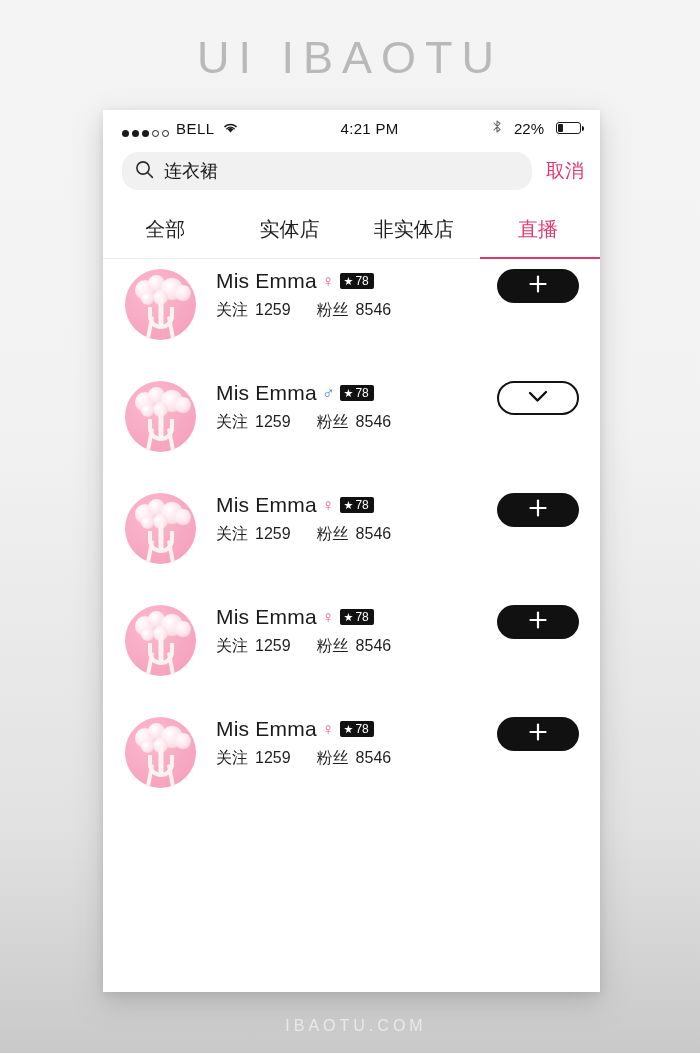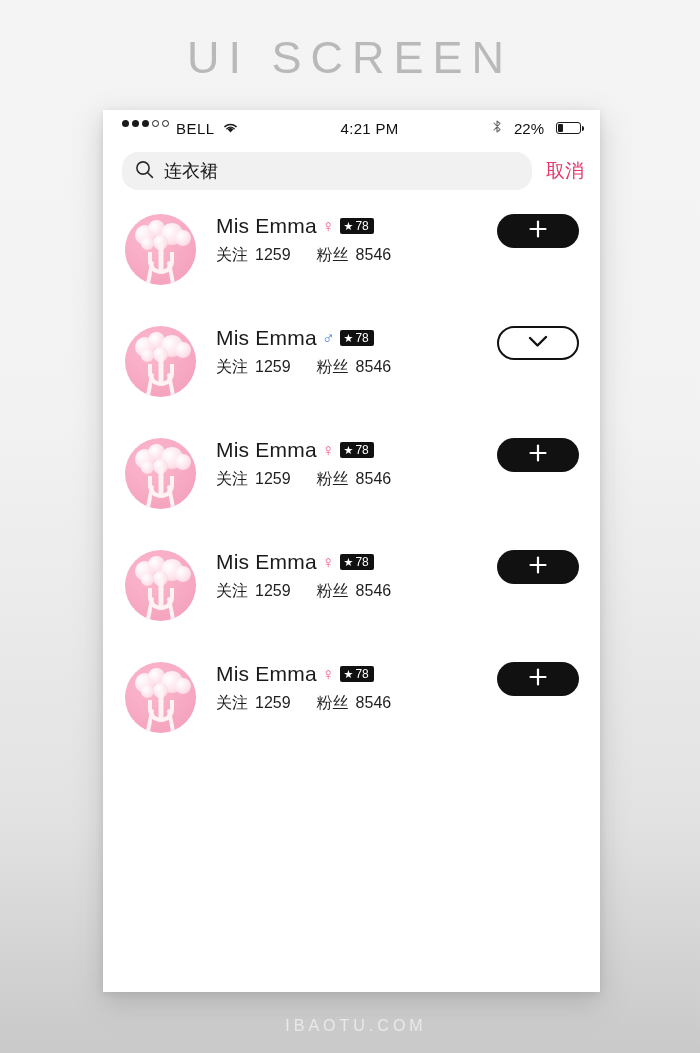--- a/index.html
+++ b/index.html
@@ -56,21 +56,21 @@
   
   .status-bar {
     height: 36px;
     display: flex;
     align-items: center;
     padding: 0 19px;
     font-size: 15px;
     color: #111;
     position: relative;
   }
-  .sb-left { display: flex; align-items: flex-start; gap: 7px; }
+  .sb-left { display: flex; align-items: flex-end; gap: 7px; }
   .dots { display: flex; gap: 3px; align-items: center; }
   .dot {
     width: 7px; height: 7px; border-radius: 50%;
     background: #1a1a1a;
   }
   .dot.hollow { background: transparent; border: 1.2px solid #1a1a1a; }
   .carrier { font-size: 15px; letter-spacing: .5px; }
   .wifi { display: inline-block; }
   .sb-center {
     position: absolute;
@@ -274,21 +274,21 @@
   .follow-btn.followed {
     background: #fff;
     border: 2px solid #111;
   }
   .plus-icon { display: block; }
   .check-icon { display: block; }
 </style>
 </head>
 <body>
 
-<div class="page-title">UI SCREEN</div>
+<div class="page-title">UI IBAOTU</div>
 
 <div class="phone">
 
   <div class="status-bar">
     <div class="sb-left">
       <span class="dots">
         <span class="dot"></span>
           <span class="dot"></span>
           <span class="dot"></span>
         <span class="dot hollow"></span>
@@ -323,20 +323,26 @@
         <svg width="19" height="19" viewBox="0 0 19 19">
           <circle cx="8" cy="8" r="6.1" stroke="#2b2b2b" stroke-width="1.6" fill="none"></circle>
           <line x1="12.5" y1="12.5" x2="17.4" y2="17.4" stroke="#2b2b2b" stroke-width="1.6" stroke-linecap="round"></line>
         </svg>
       </span>
       <span class="search-value">连衣裙</span>
     </div>
     <div class="cancel-btn">取消</div>
   </div>
 
+  <div class="tabs" id="tab-bar">
+      <div class="tab">全部</div>
+      <div class="tab">实体店</div>
+      <div class="tab">非实体店</div>
+      <div class="tab active">直播</div>
+    </div>
 
   <div class="user-list" id="user-list">
       <div class="user-row">
         <div class="avatar">
           <span class="fl f1"></span>
           <span class="fl f2"></span>
           <span class="fl f3"></span>
           <span class="fl f4"></span>
           <span class="fl f5"></span>
           <span class="fl f6"></span>

